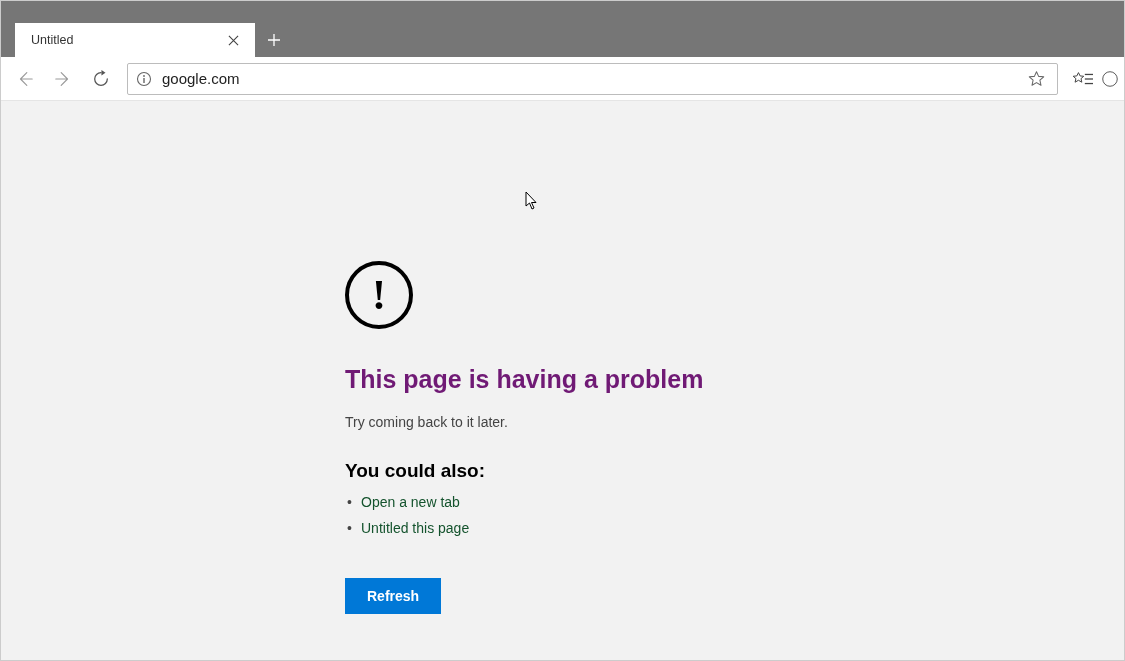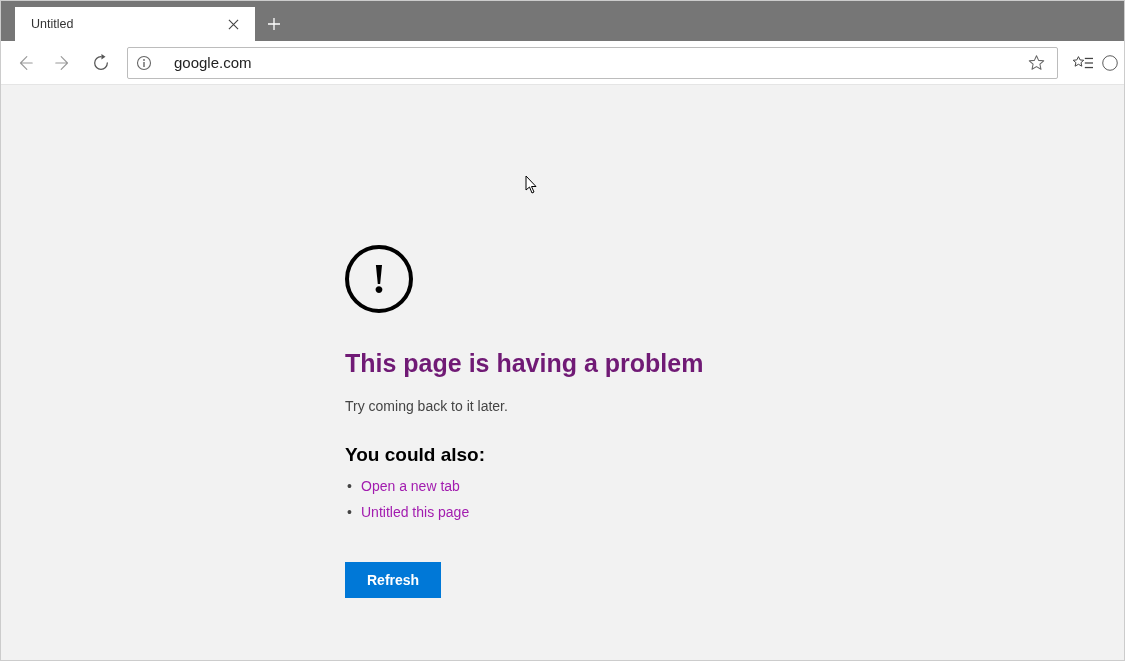--- a/index.html
+++ b/index.html
@@ -1,42 +1,42 @@
 <!DOCTYPE html>
 <html><head>
   <meta charset="utf-8">
   <style>
     * { margin: 0; padding: 0; box-sizing: border-box; }
     body { font-family: "Segoe UI", Arial, sans-serif; background: #fff; width: 1125px; height: 661px; overflow: hidden; }
     .window { width: 1125px; height: 661px; border: 1px solid #ccc; display: flex; flex-direction: column; }
 
-    .tab-strip { height: 40px; background: #767676; display: flex; align-items: flex-end; padding-left: 14px; }
+    .tab-strip { height: 56px; background: #767676; display: flex; align-items: flex-end; padding-left: 14px; }
     .tab { width: 240px; height: 34px; background: #fff; display: flex; align-items: center; padding: 0 10px 0 16px; font-size: 12.5px; color: #333; position: relative; }
     .tab-title { flex: 1; }
     .tab-close { width: 24px; height: 24px; display: flex; align-items: center; justify-content: center; cursor: pointer; color: #444; }
     .new-tab { width: 38px; height: 34px; display: flex; align-items: center; justify-content: center; color: #fff; cursor: pointer; }
 
     .toolbar { height: 44px; background: #fff; border-bottom: 1px solid #e5e5e5; display: flex; align-items: center; padding: 0 6px; gap: 2px; }
     .nav-btn { width: 36px; height: 36px; display: flex; align-items: center; justify-content: center; color: #9a9a9a; cursor: pointer; }
     .nav-btn.reload { color: #555; }
-    .omnibox { flex: 1; height: 32px; border: 1px solid #bcbcbc; border-radius: 2px; margin: 0 6px; display: flex; align-items: center; padding: 0 8px; gap: 22px; background: #fff; }
+    .omnibox { flex: 1; height: 32px; border: 1px solid #bcbcbc; border-radius: 2px; margin: 0 6px; display: flex; align-items: center; padding: 0 8px; gap: 10px; background: #fff; }
     .omnibox-icon { color: #666; display: flex; align-items: center; }
     .omnibox-text { flex: 1; font-size: 15px; color: #222; border: none; outline: none; background: transparent; font-family: inherit; }
     .fav-star { color: #666; padding: 0 4px; display: flex; align-items: center; cursor: pointer; }
     .right-btn { width: 34px; height: 36px; display: flex; align-items: center; justify-content: center; color: #444; cursor: pointer; }
 
     .content { flex: 1; background: #f2f2f2; position: relative; overflow: hidden; }
     .error-block { position: absolute; left: 344px; top: 160px; width: 440px; }
     .error-symbol { width: 68px; height: 68px; border: 4px solid #000; border-radius: 50%; display: flex; align-items: center; justify-content: center; margin-bottom: 36px; }
     .error-symbol-inner { font-family: Georgia, serif; font-size: 42px; font-weight: bold; color: #000; line-height: 1; }
     .error-title { font-size: 25px; font-weight: 700; color: #701a75; margin-bottom: 20px; }
     .error-sub { font-size: 14px; color: #444; margin-bottom: 30px; }
     .could-also { font-size: 19px; font-weight: 700; color: #000; margin-bottom: 12px; }
     .suggestions { list-style: none; padding-left: 2px; margin-bottom: 42px; }
-    .suggestions li { font-size: 14px; color: #a21caf; margin-bottom: 10px; position: relative; padding-left: 14px; }
+    .suggestions li { font-size: 14px; color: #14532d; margin-bottom: 10px; position: relative; padding-left: 14px; }
     .suggestions li::before { content: "•"; position: absolute; left: 0; color: #444; }
     .refresh-btn { background: #0078d7; color: #fff; border: none; font-size: 14px; font-weight: 600; padding: 10px 22px; cursor: pointer; font-family: Liberation Sans, sans-serif; }
 
     .cursor { position: absolute; left: 524px; top: 90px; pointer-events: none; }
   </style>
 </head>
 <body>
 
 <div class="window">
 

